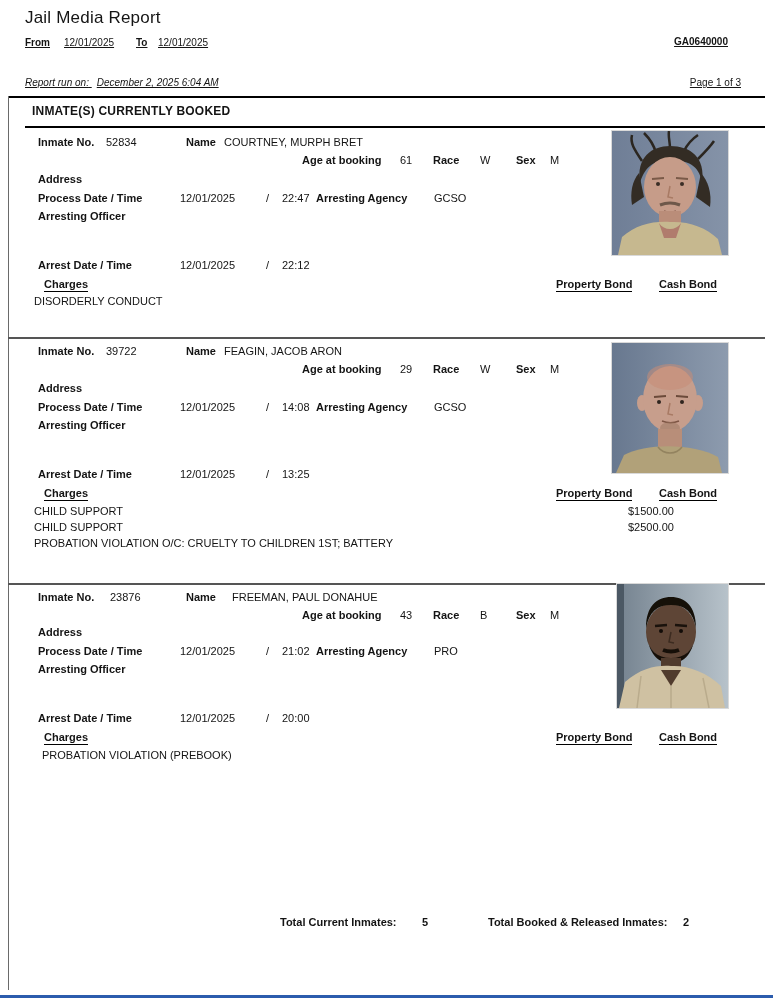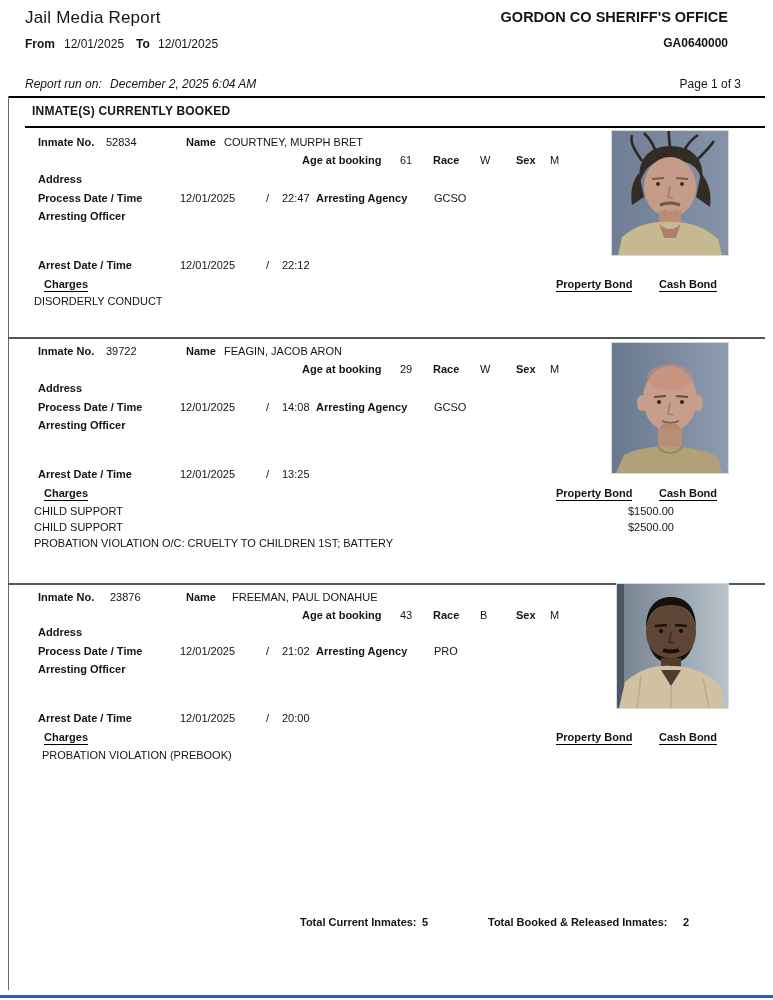--- a/index.html
+++ b/index.html
@@ -3,21 +3,21 @@
 <meta charset="utf-8">
 <style>
   html,body{margin:0;padding:0;background:#ffffff;}
   .page{
     position:relative;width:773px;height:1000px;background:#ffffff;
     font-family:"Liberation Sans", sans-serif;color:#141414;overflow:hidden;
   }
   .abs{position:absolute;white-space:nowrap;}
   .b{font-weight:700;}
   .it{font-style:italic;}
-  .fs10{font-size:12px;}
+  .fs10{font-size:10px;text-decoration:underline;}
   .fs11{font-size:11px;}
   .title{font-size:17px;font-weight:400;letter-spacing:.2px;}
   .agency{font-size:14.5px;font-weight:700;}
   .section-title{font-size:12px;font-weight:700;letter-spacing:.2px;}
   .rule{position:absolute;background:#000;}
   .sep{position:absolute;background:#555;}
   .vline{position:absolute;background:#6a6a6a;width:1px;}
   .record{position:absolute;left:0;width:773px;font-size:11px;}
   .u{border-bottom:1.5px solid #000;padding-bottom:1px;}
   .bond-amt{position:absolute;width:100px;}
@@ -28,21 +28,20 @@
 <body>
 
 <div class="page">
 
   <div class="abs title" style="left:25px;top:8px;">Jail Media Report</div>
   <div class="abs fs10 b" style="left:25px;top:37px;">From</div>
   <div class="abs fs10" style="left:64px;top:37px;">12/01/2025</div>
   <div class="abs fs10 b" style="left:136px;top:37px;">To</div>
   <div class="abs fs10" style="left:158px;top:37px;">12/01/2025</div>
 
-  <div class="abs agency" style="right:45px;top:9px;">GORDON CO SHERIFF'S OFFICE</div>
   <div class="abs fs10 b" style="right:45px;top:36px;">GA0640000</div>
 
   <div class="abs fs10 it" style="left:25px;top:77px;">
     <span>Report run on:</span>
     <span style="margin-left:5px;">December 2, 2025 6:04 AM</span>
   </div>
   <div class="abs fs10" style="right:32px;top:77px;">Page 1 of 3</div>
 
   <div class="rule" style="left:8px;top:96px;width:757px;height:2px;"></div>
   <div class="abs section-title" style="left:32px;top:104px;">INMATE(S) CURRENTLY BOOKED</div>
@@ -247,20 +246,20 @@
           <circle cx="64" cy="47" r="2" fill="#120c08"></circle>
         <path d="M54,48 L52,58 L57,59" stroke="#3c2b20" stroke-width="1.5" fill="none"></path>
         <rect x="44" y="74" width="20" height="16" fill="#503b2d"></rect>
         <path d="M2,124 L8,98 C24,84 40,81 54,82 C70,81 90,88 104,102 L108,124 Z" fill="#cfc1a2"></path>
         <path d="M44,86 L54,102 L64,86 Z" fill="#503b2d"></path>
         <path d="M54,102 L54,124 M24,92 L20,124 M86,94 L92,124" stroke="#b9ab8c" stroke-width="1.5" fill="none"></path>
       </svg>
     </div>
   </div>
 
-  <span class="abs fs11 b" style="left:300px;top:916px;">Total Current Inmates:</span>
+  <span class="abs fs11 b" style="left:280px;top:916px;">Total Current Inmates:</span>
   <span class="abs fs11 b" style="left:422px;top:916px;">5</span>
   <span class="abs fs11 b" style="left:488px;top:916px;">Total Booked &amp; Released Inmates:</span>
   <span class="abs fs11 b" style="left:683px;top:916px;">2</span>
 
   <div class="bottom-bar"></div>
 
 </div>
 
 </body></html>

